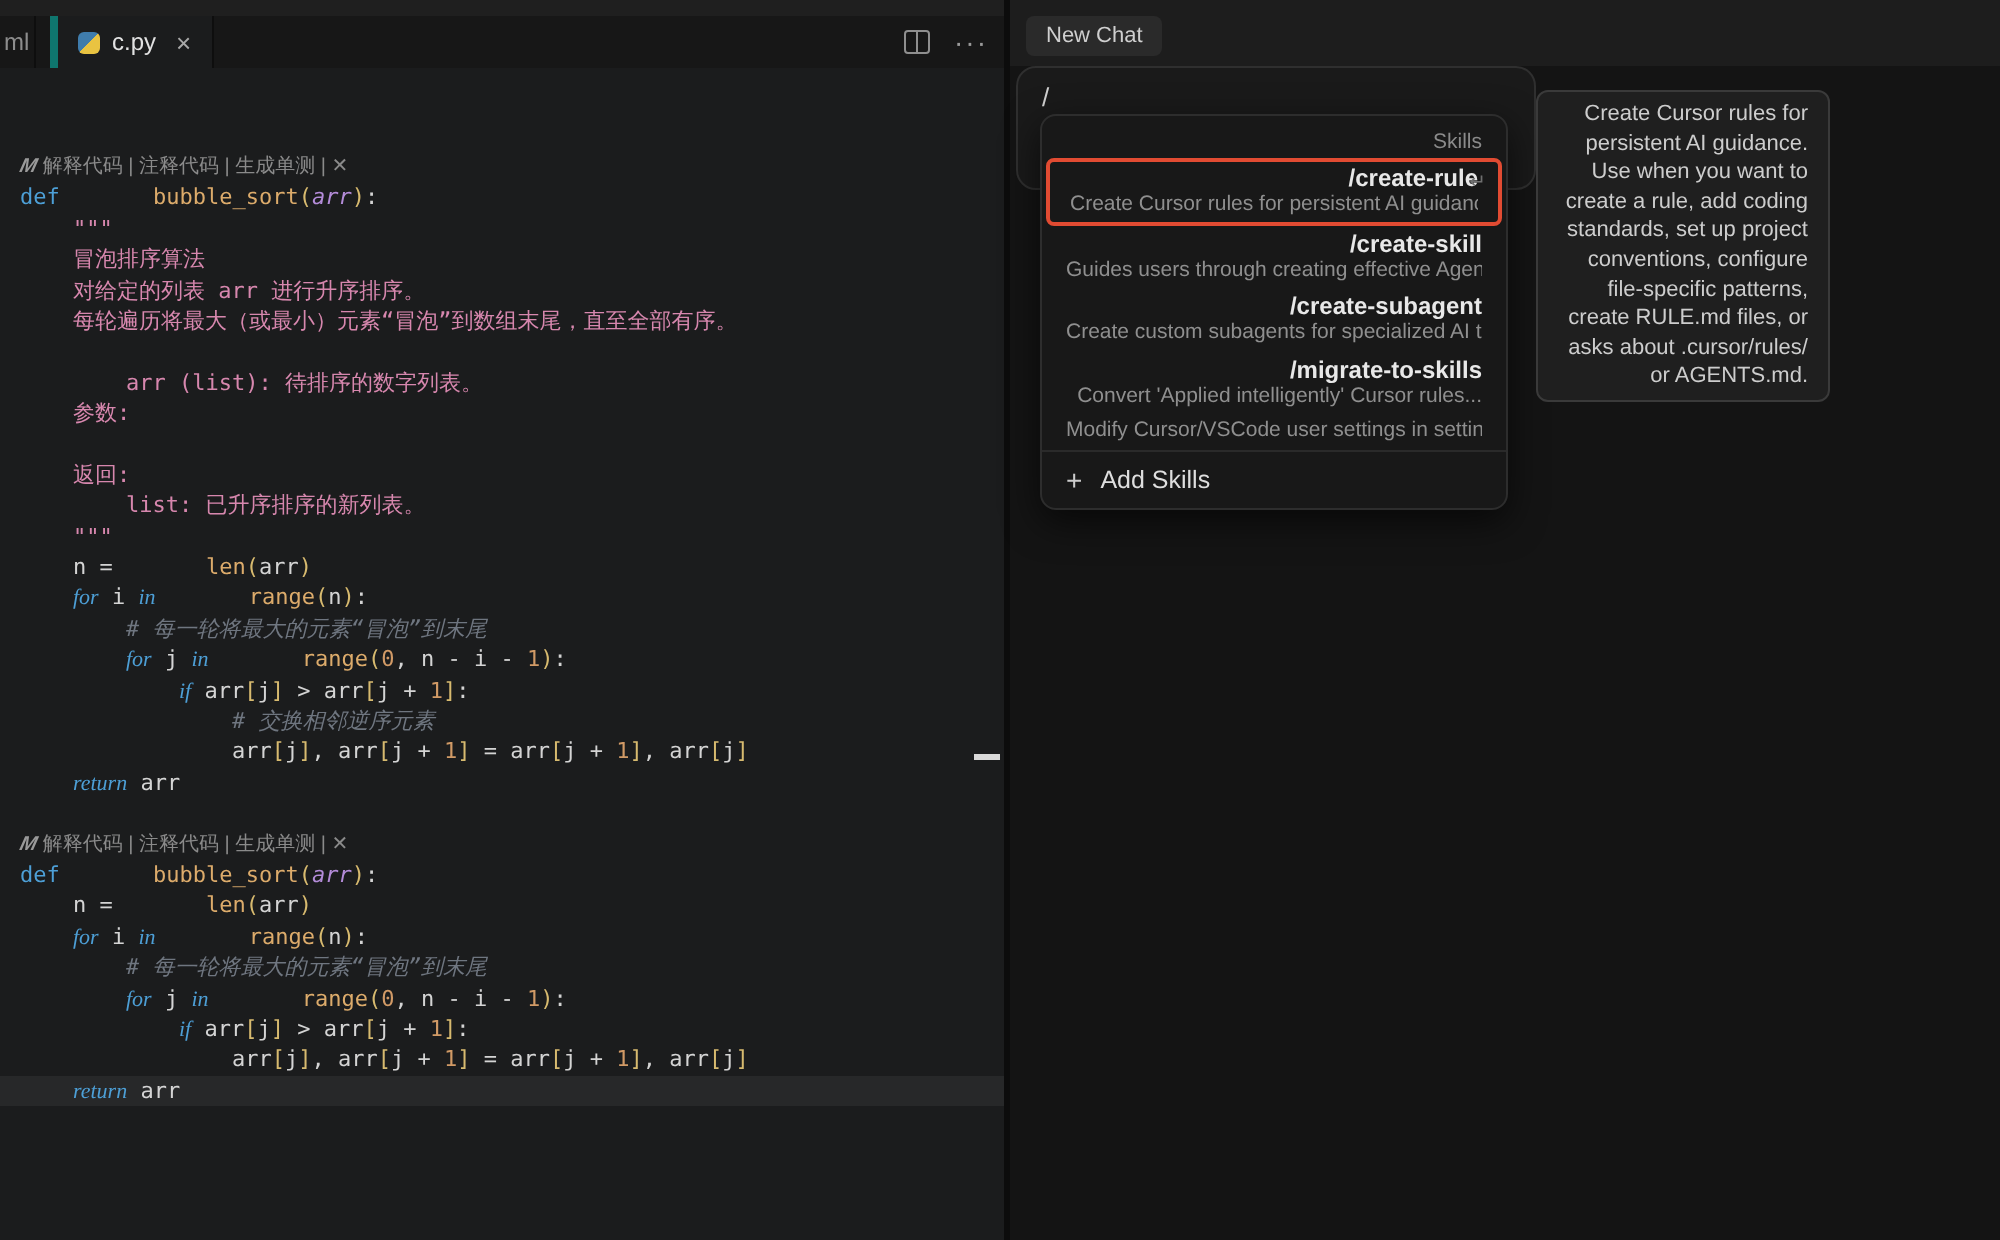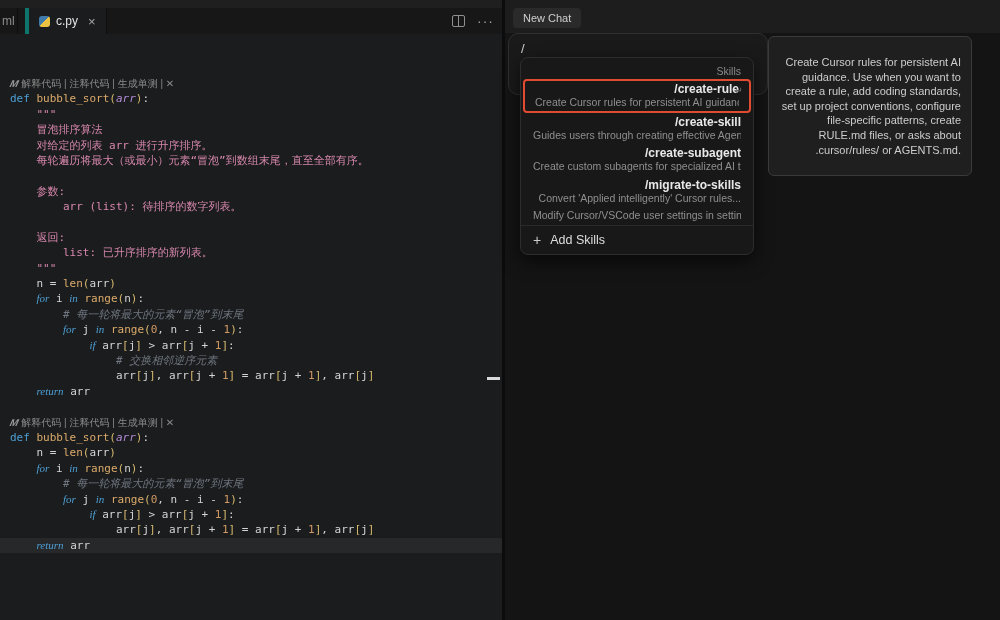--- a/index.html
+++ b/index.html
@@ -28,21 +28,21 @@
   .code-area { position:absolute; left:0; top:34px; width:502px; height:586px; background:#1b1c1d; overflow:hidden; }
   #code-lines { position:absolute; left:0; top:42px; width:502px;
     font-family:"DejaVu Sans Mono", monospace; font-size:11px; }
   .code-line { height:15.4px; line-height:15.4px; padding-left:10px; white-space:pre; }
   .code-line.hl { background:#272829; }
   .code-line.lens { font-family:"Liberation Sans", sans-serif; font-size:10px; color:#8a8a8a; }
   .lens-icon { display:inline-block; transform:skewX(-14deg); font-style:italic; font-weight:700;
     color:#9a9a9a; margin-right:3px; }
   .tk-k { color:#4d9fd6; }
   .tk-c { color:#4d9fd6; font-style:italic;font-family:Liberation Serif, serif; }
-  .tk-f { color:#dcab6b; }
+  .tk-f { color:#dcab6b;margin-left:40px; }
   .tk-p { color:#b48cd9; font-style:italic; }
   .tk-s { color:#d787ae; }
   .tk-m { color:#6f7680; font-style:italic;margin-top:20px; }
   .tk-n { color:#d19a66; }
   .tk-y { color:#d7ba6f; }
   .tk-t { color:#d4d4d4; }
   .ruler-marker { position:absolute; left:487px; top:343px; width:13px; height:3px; background:#d9d9d9; }
 
   .divider { position:absolute; left:502px; top:0; width:3px; height:620px; background:#0c0c0c; }
 
@@ -61,22 +61,22 @@
   .skill-item { padding:2px 12px 3px; position:relative; cursor:pointer; }
   .skill-item.selected { border:2px solid #e14b32; border-radius:4px; margin:0 2px; padding:1px 10px 2px; }
   .skill-title { color:#e8e8e8; font-size:12px; font-weight:700; line-height:14px;
     white-space:nowrap; overflow:hidden; }
   .skill-desc { color:#8f8f8f; font-size:10.5px; line-height:12.5px; white-space:nowrap; overflow:hidden; }
   .enter-glyph { position:absolute; right:6px; top:4px; color:#6f6f6f; font-size:10px; }
   .add-skills { border-top:1px solid #2a2a2a; padding:7px 12px; color:#dedede; font-size:12.5px;
     display:flex; align-items:center; gap:9px; cursor:pointer; }
   .add-plus { font-size:14px; color:#cccccc; line-height:12px; }
 
-  .skill-tooltip { position:absolute; left:263px; top:36px; width:204px; background:#1f1f1f;
-    border:1px solid #3a3a3a; border-radius:6px; padding:18px 10px; color:#cdcdcd;
+  .skill-tooltip { position:absolute; left:263px; top:45px; width:147px; background:#1f1f1f;
+    border:1px solid #3a3a3a; border-radius:6px; padding:4px 10px; color:#cdcdcd;
     font-size:11px; line-height:14.6px; }
 </style>
 </head>
 <body>
 
 <div id="stage">
 
   <div class="editor-region">
     <div class="titlebar-strip"></div>
 
@@ -96,22 +96,22 @@
 
     <div class="code-area">
       <div id="code-lines">
           <div class="code-line lens"><span class="lens-icon">M</span><span>解释代码 | 注释代码 | 生成单测 | ✕</span></div>
           <div class="code-line"><span class="tk-k">def</span><span class="tk-t"> </span><span class="tk-f">bubble_sort</span><span class="tk-y">(</span><span class="tk-p">arr</span><span class="tk-y">)</span><span class="tk-t">:</span></div>
           <div class="code-line"><span class="tk-s">    """</span></div>
           <div class="code-line"><span class="tk-s">    冒泡排序算法</span></div>
           <div class="code-line"><span class="tk-s">    对给定的列表 arr 进行升序排序。</span></div>
           <div class="code-line"><span class="tk-s">    每轮遍历将最大（或最小）元素“冒泡”到数组末尾，直至全部有序。</span></div>
           <div class="code-line">&nbsp;</div>
+          <div class="code-line"><span class="tk-s">        arr (list): 待排序的数字列表。</span></div>
           <div class="code-line"><span class="tk-s">    参数:</span></div>
-          <div class="code-line"><span class="tk-s">        arr (list): 待排序的数字列表。</span></div>
           <div class="code-line">&nbsp;</div>
           <div class="code-line"><span class="tk-s">    返回:</span></div>
           <div class="code-line"><span class="tk-s">        list: 已升序排序的新列表。</span></div>
           <div class="code-line"><span class="tk-s">    """</span></div>
           <div class="code-line"><span class="tk-t">    n = </span><span class="tk-f">len</span><span class="tk-y">(</span><span class="tk-t">arr</span><span class="tk-y">)</span></div>
           <div class="code-line"><span class="tk-t">    </span><span class="tk-c">for</span><span class="tk-t"> i </span><span class="tk-c">in</span><span class="tk-t"> </span><span class="tk-f">range</span><span class="tk-y">(</span><span class="tk-t">n</span><span class="tk-y">)</span><span class="tk-t">:</span></div>
           <div class="code-line"><span class="tk-m">        # 每一轮将最大的元素“冒泡”到末尾</span></div>
           <div class="code-line"><span class="tk-t">        </span><span class="tk-c">for</span><span class="tk-t"> j </span><span class="tk-c">in</span><span class="tk-t"> </span><span class="tk-f">range</span><span class="tk-y">(</span><span class="tk-n">0</span><span class="tk-t">, n - i - </span><span class="tk-n">1</span><span class="tk-y">)</span><span class="tk-t">:</span></div>
           <div class="code-line"><span class="tk-t">            </span><span class="tk-c">if</span><span class="tk-t"> arr</span><span class="tk-y">[</span><span class="tk-t">j</span><span class="tk-y">]</span><span class="tk-t"> &gt; arr</span><span class="tk-y">[</span><span class="tk-t">j + </span><span class="tk-n">1</span><span class="tk-y">]</span><span class="tk-t">:</span></div>
           <div class="code-line"><span class="tk-m">                # 交换相邻逆序元素</span></div>

